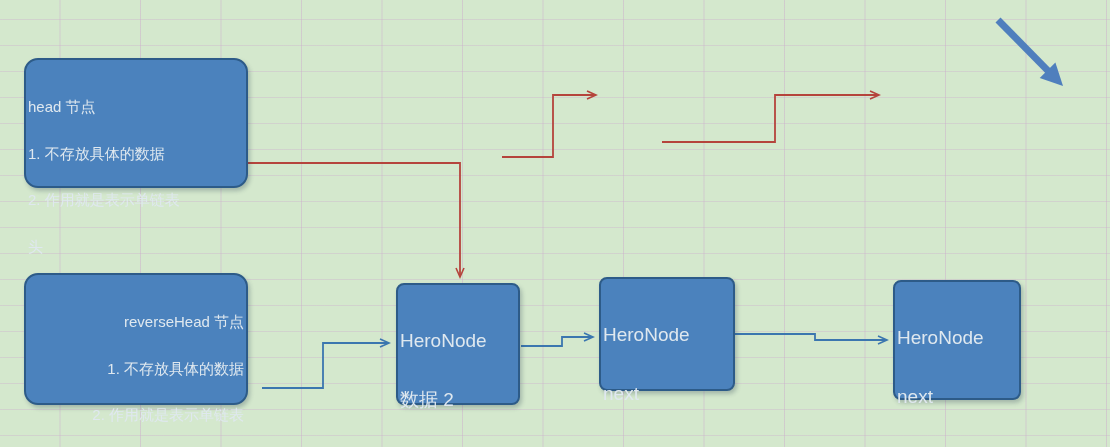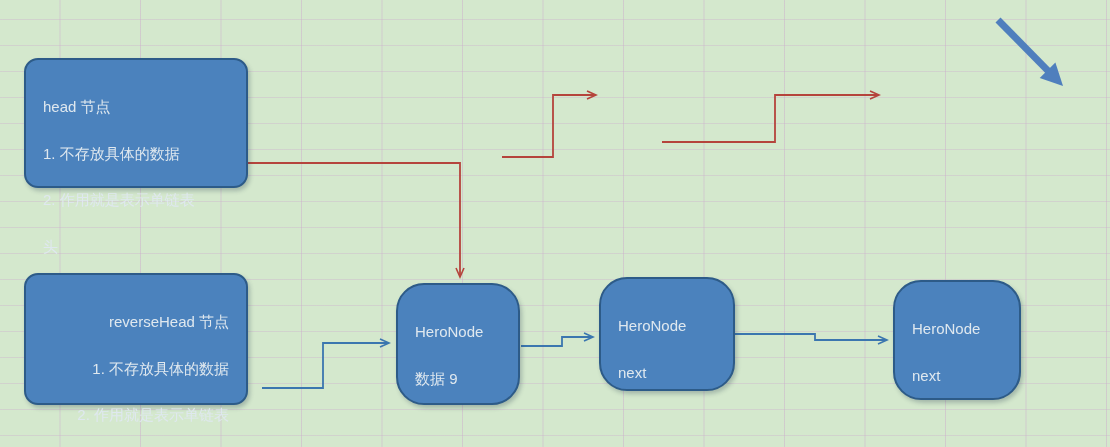--- a/index.html
+++ b/index.html
@@ -29,27 +29,27 @@
 
   
   .box {
     position: absolute;
     box-sizing: border-box;
     background: #4b82bd;
     border: 2px solid #2d5b88;
     border-radius: 14px;
     color: #dfe8ef;
     box-shadow: 2px 3px 4px rgba(40,60,80,0.28);
-    padding: 12px 17px;
+    padding: 12px 2px;
     line-height: 1.55;
     font-size: 15px;
     white-space: pre-line;
   }
   .box.note { font-size: 15px; }
-  .box.node { font-size: 15px; border-radius: 28px; }
+  .box.node { font-size: 19px; border-radius: 8px; }
 
   .box .line { display: block; }
 
   
   #wires {
     position: absolute;
     left: 0; top: 0;
     width: 1110px;
     height: 447px;
     pointer-events: none;
@@ -103,21 +103,21 @@
 
   <div class="box note" style="left: 24px; top: 273px; width: 224px; height: 132px; text-align: right;">
     <span class="line">reverseHead 节点</span>
     <span class="line">1. 不存放具体的数据</span>
     <span class="line">2. 作用就是表示单链表</span>
     
   </div>
 
   <div class="box node" style="left: 396px; top: 283px; width: 124px; height: 122px;">
     <span class="line">HeroNode</span>
-    <span class="line">数据 9</span>
+    <span class="line">数据 2</span>
   </div>
 
   <div class="box node" style="left: 599px; top: 277px; width: 136px; height: 114px;">
     <span class="line">HeroNode</span>
     <span class="line">next</span>
   </div>
 
   <div class="box node" style="left: 893px; top: 280px; width: 128px; height: 120px;">
     <span class="line">HeroNode</span>
     <span class="line">next</span>

